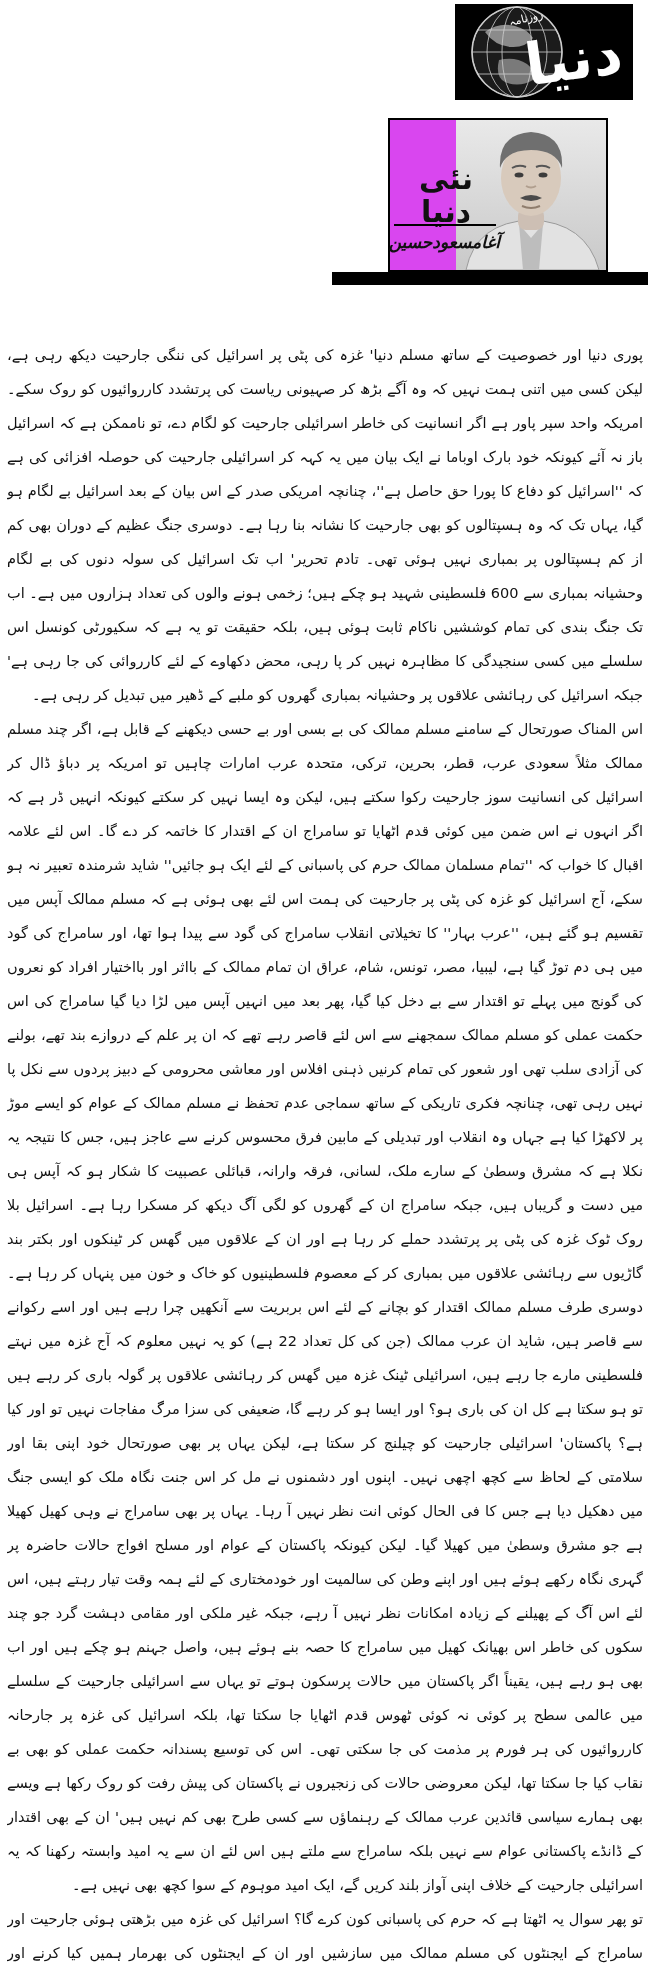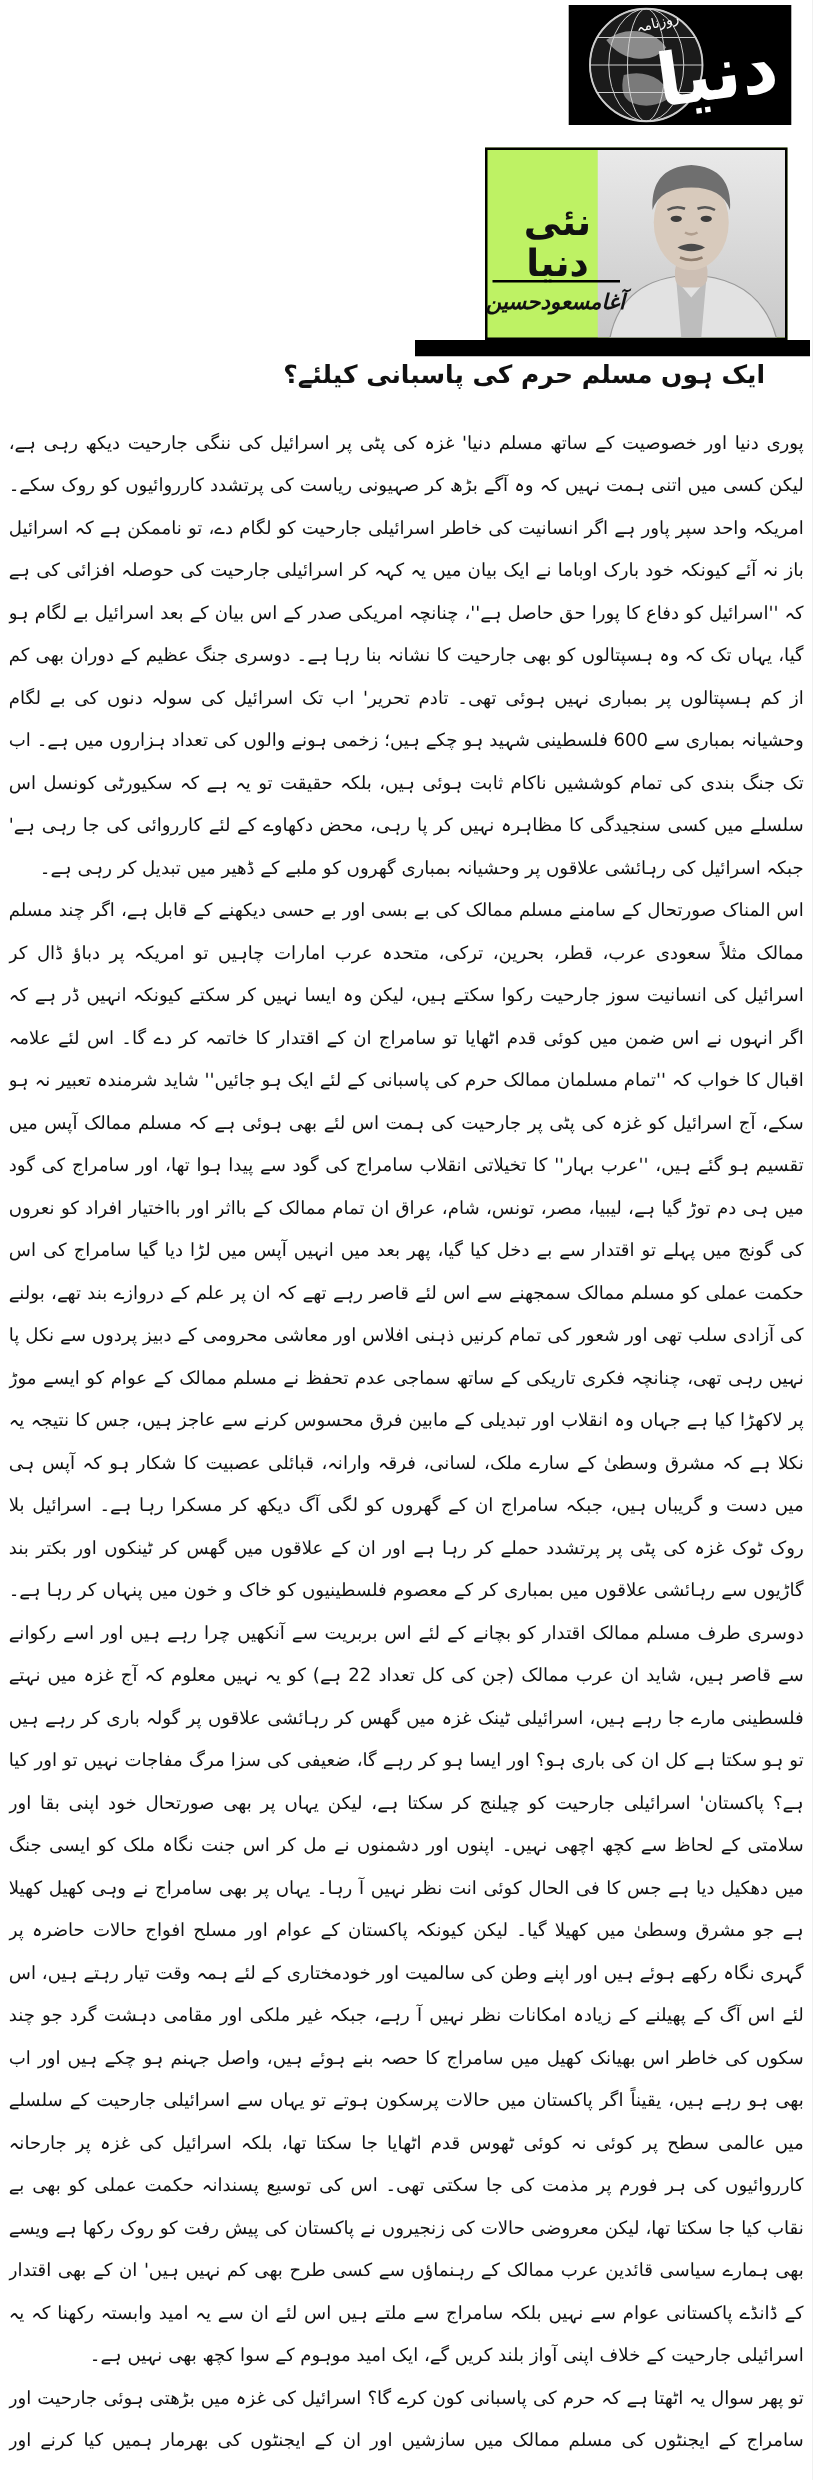--- a/index.html
+++ b/index.html
@@ -14,22 +14,22 @@
   }
   
   .logo{
     position:absolute;top:4px;right:17px;
     width:178px;height:96px;background:#000;
   }
   .logo svg{display:block;width:100%;height:100%;}
   
   .author-box{
     position:absolute;top:118px;left:388px;
-    width:242px;height:154px;
-    border:2px solid #000;background:#bef264;box-sizing:border-box;
+    width:220px;height:154px;
+    border:2px solid #000;background:#d946ef;box-sizing:border-box;
   }
   .author-photo{
     position:absolute;top:0;right:0;width:150px;height:100%;
   }
   .author-photo svg{display:block;width:100%;height:100%;}
   .column-title{
     position:absolute;top:42px;left:4px;width:104px;
     direction:rtl;text-align:center;
     font-size:30px;font-weight:bold;letter-spacing:-1px;
     line-height:1.1;
@@ -119,21 +119,20 @@
         <path d="M66 86 q9 4 18 0" stroke="#8f7d6d" stroke-width="2" fill="none"></path>
       </svg>
     </div>
     <div class="column-title">نئی دنیا</div>
     <div class="title-rule"></div>
     <div class="author-name">آغامسعودحسین</div>
   </div>
 
   <div class="black-bar"></div>
 
-  <div class="headline">ایک ہوں مسلم حرم کی پاسبانی کیلئے؟</div>
 
   <div class="article">
     <p>پوری دنیا اور خصوصیت کے ساتھ مسلم دنیا' غزہ کی پٹی پر اسرائیل کی ننگی جارحیت دیکھ رہی ہے، لیکن کسی میں اتنی ہمت نہیں کہ وہ آگے بڑھ کر صہیونی ریاست کی پرتشدد کارروائیوں کو روک سکے۔ امریکہ واحد سپر پاور ہے اگر انسانیت کی خاطر اسرائیلی جارحیت کو لگام دے، تو ناممکن ہے کہ اسرائیل باز نہ آئے کیونکہ خود بارک اوباما نے ایک بیان میں یہ کہہ کر اسرائیلی جارحیت کی حوصلہ افزائی کی ہے کہ ''اسرائیل کو دفاع کا پورا حق حاصل ہے''، چنانچہ امریکی صدر کے اس بیان کے بعد اسرائیل بے لگام ہو گیا، یہاں تک کہ وہ ہسپتالوں کو بھی جارحیت کا نشانہ بنا رہا ہے۔ دوسری جنگ عظیم کے دوران بھی کم از کم ہسپتالوں پر بمباری نہیں ہوئی تھی۔ تادم تحریر' اب تک اسرائیل کی سولہ دنوں کی بے لگام وحشیانہ بمباری سے 600 فلسطینی شہید ہو چکے ہیں؛ زخمی ہونے والوں کی تعداد ہزاروں میں ہے۔ اب تک جنگ بندی کی تمام کوششیں ناکام ثابت ہوئی ہیں، بلکہ حقیقت تو یہ ہے کہ سکیورٹی کونسل اس سلسلے میں کسی سنجیدگی کا مظاہرہ نہیں کر پا رہی، محض دکھاوے کے لئے کارروائی کی جا رہی ہے' جبکہ اسرائیل کی رہائشی علاقوں پر وحشیانہ بمباری گھروں کو ملبے کے ڈھیر میں تبدیل کر رہی ہے۔</p>
     <p>اس المناک صورتحال کے سامنے مسلم ممالک کی بے بسی اور بے حسی دیکھنے کے قابل ہے، اگر چند مسلم ممالک مثلاً سعودی عرب، قطر، بحرین، ترکی، متحدہ عرب امارات چاہیں تو امریکہ پر دباؤ ڈال کر اسرائیل کی انسانیت سوز جارحیت رکوا سکتے ہیں، لیکن وہ ایسا نہیں کر سکتے کیونکہ انہیں ڈر ہے کہ اگر انہوں نے اس ضمن میں کوئی قدم اٹھایا تو سامراج ان کے اقتدار کا خاتمہ کر دے گا۔ اس لئے علامہ اقبال کا خواب کہ ''تمام مسلمان ممالک حرم کی پاسبانی کے لئے ایک ہو جائیں'' شاید شرمندہ تعبیر نہ ہو سکے، آج اسرائیل کو غزہ کی پٹی پر جارحیت کی ہمت اس لئے بھی ہوئی ہے کہ مسلم ممالک آپس میں تقسیم ہو گئے ہیں، ''عرب بہار'' کا تخیلاتی انقلاب سامراج کی گود سے پیدا ہوا تھا، اور سامراج کی گود میں ہی دم توڑ گیا ہے، لیبیا، مصر، تونس، شام، عراق ان تمام ممالک کے بااثر اور بااختیار افراد کو نعروں کی گونج میں پہلے تو اقتدار سے بے دخل کیا گیا، پھر بعد میں انہیں آپس میں لڑا دیا گیا سامراج کی اس حکمت عملی کو مسلم ممالک سمجھنے سے اس لئے قاصر رہے تھے کہ ان پر علم کے دروازے بند تھے، بولنے کی آزادی سلب تھی اور شعور کی تمام کرنیں ذہنی افلاس اور معاشی محرومی کے دبیز پردوں سے نکل پا نہیں رہی تھی، چنانچہ فکری تاریکی کے ساتھ سماجی عدم تحفظ نے مسلم ممالک کے عوام کو ایسے موڑ پر لاکھڑا کیا ہے جہاں وہ انقلاب اور تبدیلی کے مابین فرق محسوس کرنے سے عاجز ہیں، جس کا نتیجہ یہ نکلا ہے کہ مشرق وسطیٰ کے سارے ملک، لسانی، فرقہ وارانہ، قبائلی عصبیت کا شکار ہو کہ آپس ہی میں دست و گریباں ہیں، جبکہ سامراج ان کے گھروں کو لگی آگ دیکھ کر مسکرا رہا ہے۔ اسرائیل بلا روک ٹوک غزہ کی پٹی پر پرتشدد حملے کر رہا ہے اور ان کے علاقوں میں گھس کر ٹینکوں اور بکتر بند گاڑیوں سے رہائشی علاقوں میں بمباری کر کے معصوم فلسطینیوں کو خاک و خون میں پنہاں کر رہا ہے۔ دوسری طرف مسلم ممالک اقتدار کو بچانے کے لئے اس بربریت سے آنکھیں چرا رہے ہیں اور اسے رکوانے سے قاصر ہیں، شاید ان عرب ممالک (جن کی کل تعداد 22 ہے) کو یہ نہیں معلوم کہ آج غزہ میں نہتے فلسطینی مارے جا رہے ہیں، اسرائیلی ٹینک غزہ میں گھس کر رہائشی علاقوں پر گولہ باری کر رہے ہیں تو ہو سکتا ہے کل ان کی باری ہو؟ اور ایسا ہو کر رہے گا، ضعیفی کی سزا مرگ مفاجات نہیں تو اور کیا ہے؟ پاکستان' اسرائیلی جارحیت کو چیلنج کر سکتا ہے، لیکن یہاں پر بھی صورتحال خود اپنی بقا اور سلامتی کے لحاظ سے کچھ اچھی نہیں۔ اپنوں اور دشمنوں نے مل کر اس جنت نگاہ ملک کو ایسی جنگ میں دھکیل دیا ہے جس کا فی الحال کوئی انت نظر نہیں آ رہا۔ یہاں پر بھی سامراج نے وہی کھیل کھیلا ہے جو مشرق وسطیٰ میں کھیلا گیا۔ لیکن کیونکہ پاکستان کے عوام اور مسلح افواج حالات حاضرہ پر گہری نگاہ رکھے ہوئے ہیں اور اپنے وطن کی سالمیت اور خودمختاری کے لئے ہمہ وقت تیار رہتے ہیں، اس لئے اس آگ کے پھیلنے کے زیادہ امکانات نظر نہیں آ رہے، جبکہ غیر ملکی اور مقامی دہشت گرد جو چند سکوں کی خاطر اس بھیانک کھیل میں سامراج کا حصہ بنے ہوئے ہیں، واصل جہنم ہو چکے ہیں اور اب بھی ہو رہے ہیں، یقیناً اگر پاکستان میں حالات پرسکون ہوتے تو یہاں سے اسرائیلی جارحیت کے سلسلے میں عالمی سطح پر کوئی نہ کوئی ٹھوس قدم اٹھایا جا سکتا تھا، بلکہ اسرائیل کی غزہ پر جارحانہ کارروائیوں کی ہر فورم پر مذمت کی جا سکتی تھی۔ اس کی توسیع پسندانہ حکمت عملی کو بھی بے نقاب کیا جا سکتا تھا، لیکن معروضی حالات کی زنجیروں نے پاکستان کی پیش رفت کو روک رکھا ہے ویسے بھی ہمارے سیاسی قائدین عرب ممالک کے رہنماؤں سے کسی طرح بھی کم نہیں ہیں' ان کے بھی اقتدار کے ڈانڈے پاکستانی عوام سے نہیں بلکہ سامراج سے ملتے ہیں اس لئے ان سے یہ امید وابستہ رکھنا کہ یہ اسرائیلی جارحیت کے خلاف اپنی آواز بلند کریں گے، ایک امید موہوم کے سوا کچھ بھی نہیں ہے۔</p>
     <p>تو پھر سوال یہ اٹھتا ہے کہ حرم کی پاسبانی کون کرے گا؟ اسرائیل کی غزہ میں بڑھتی ہوئی جارحیت اور سامراج کے ایجنٹوں کی مسلم ممالک میں سازشیں اور ان کے ایجنٹوں کی بھرمار ہمیں کیا کرنے اور سوچنے پر مجبور کر رہی ہیں؟ مسلم ممالک کے عوام میں اسرائیلی جارحیت کے خلاف غم و غصہ، نفرت اور جوش جذبہ پایا جاتا ہے لیکن انہیں تقسیم کر دیا گیا ہے، اور ان کی طاقت آپس میں خون بہانے میں صرف ہو رہی ہے تو پھر جارحیت کو روکنے کے سلسلے میں کس طرح پیش رفت ہو سکتی ہے؟ چنانچہ سوال اپنی جگہ تمام تر گہرائیوں اور سیاق و سباق بلکہ اضطراب کے ساتھ اپنی جگہ موجود ہے کہ حرم کی پاسبانی کون کرے گا؟ سوچ سوچ کر ذہن تھک گیا ہے، افطار کا وقت</p>
 
   </div>
 
 </div>
 

